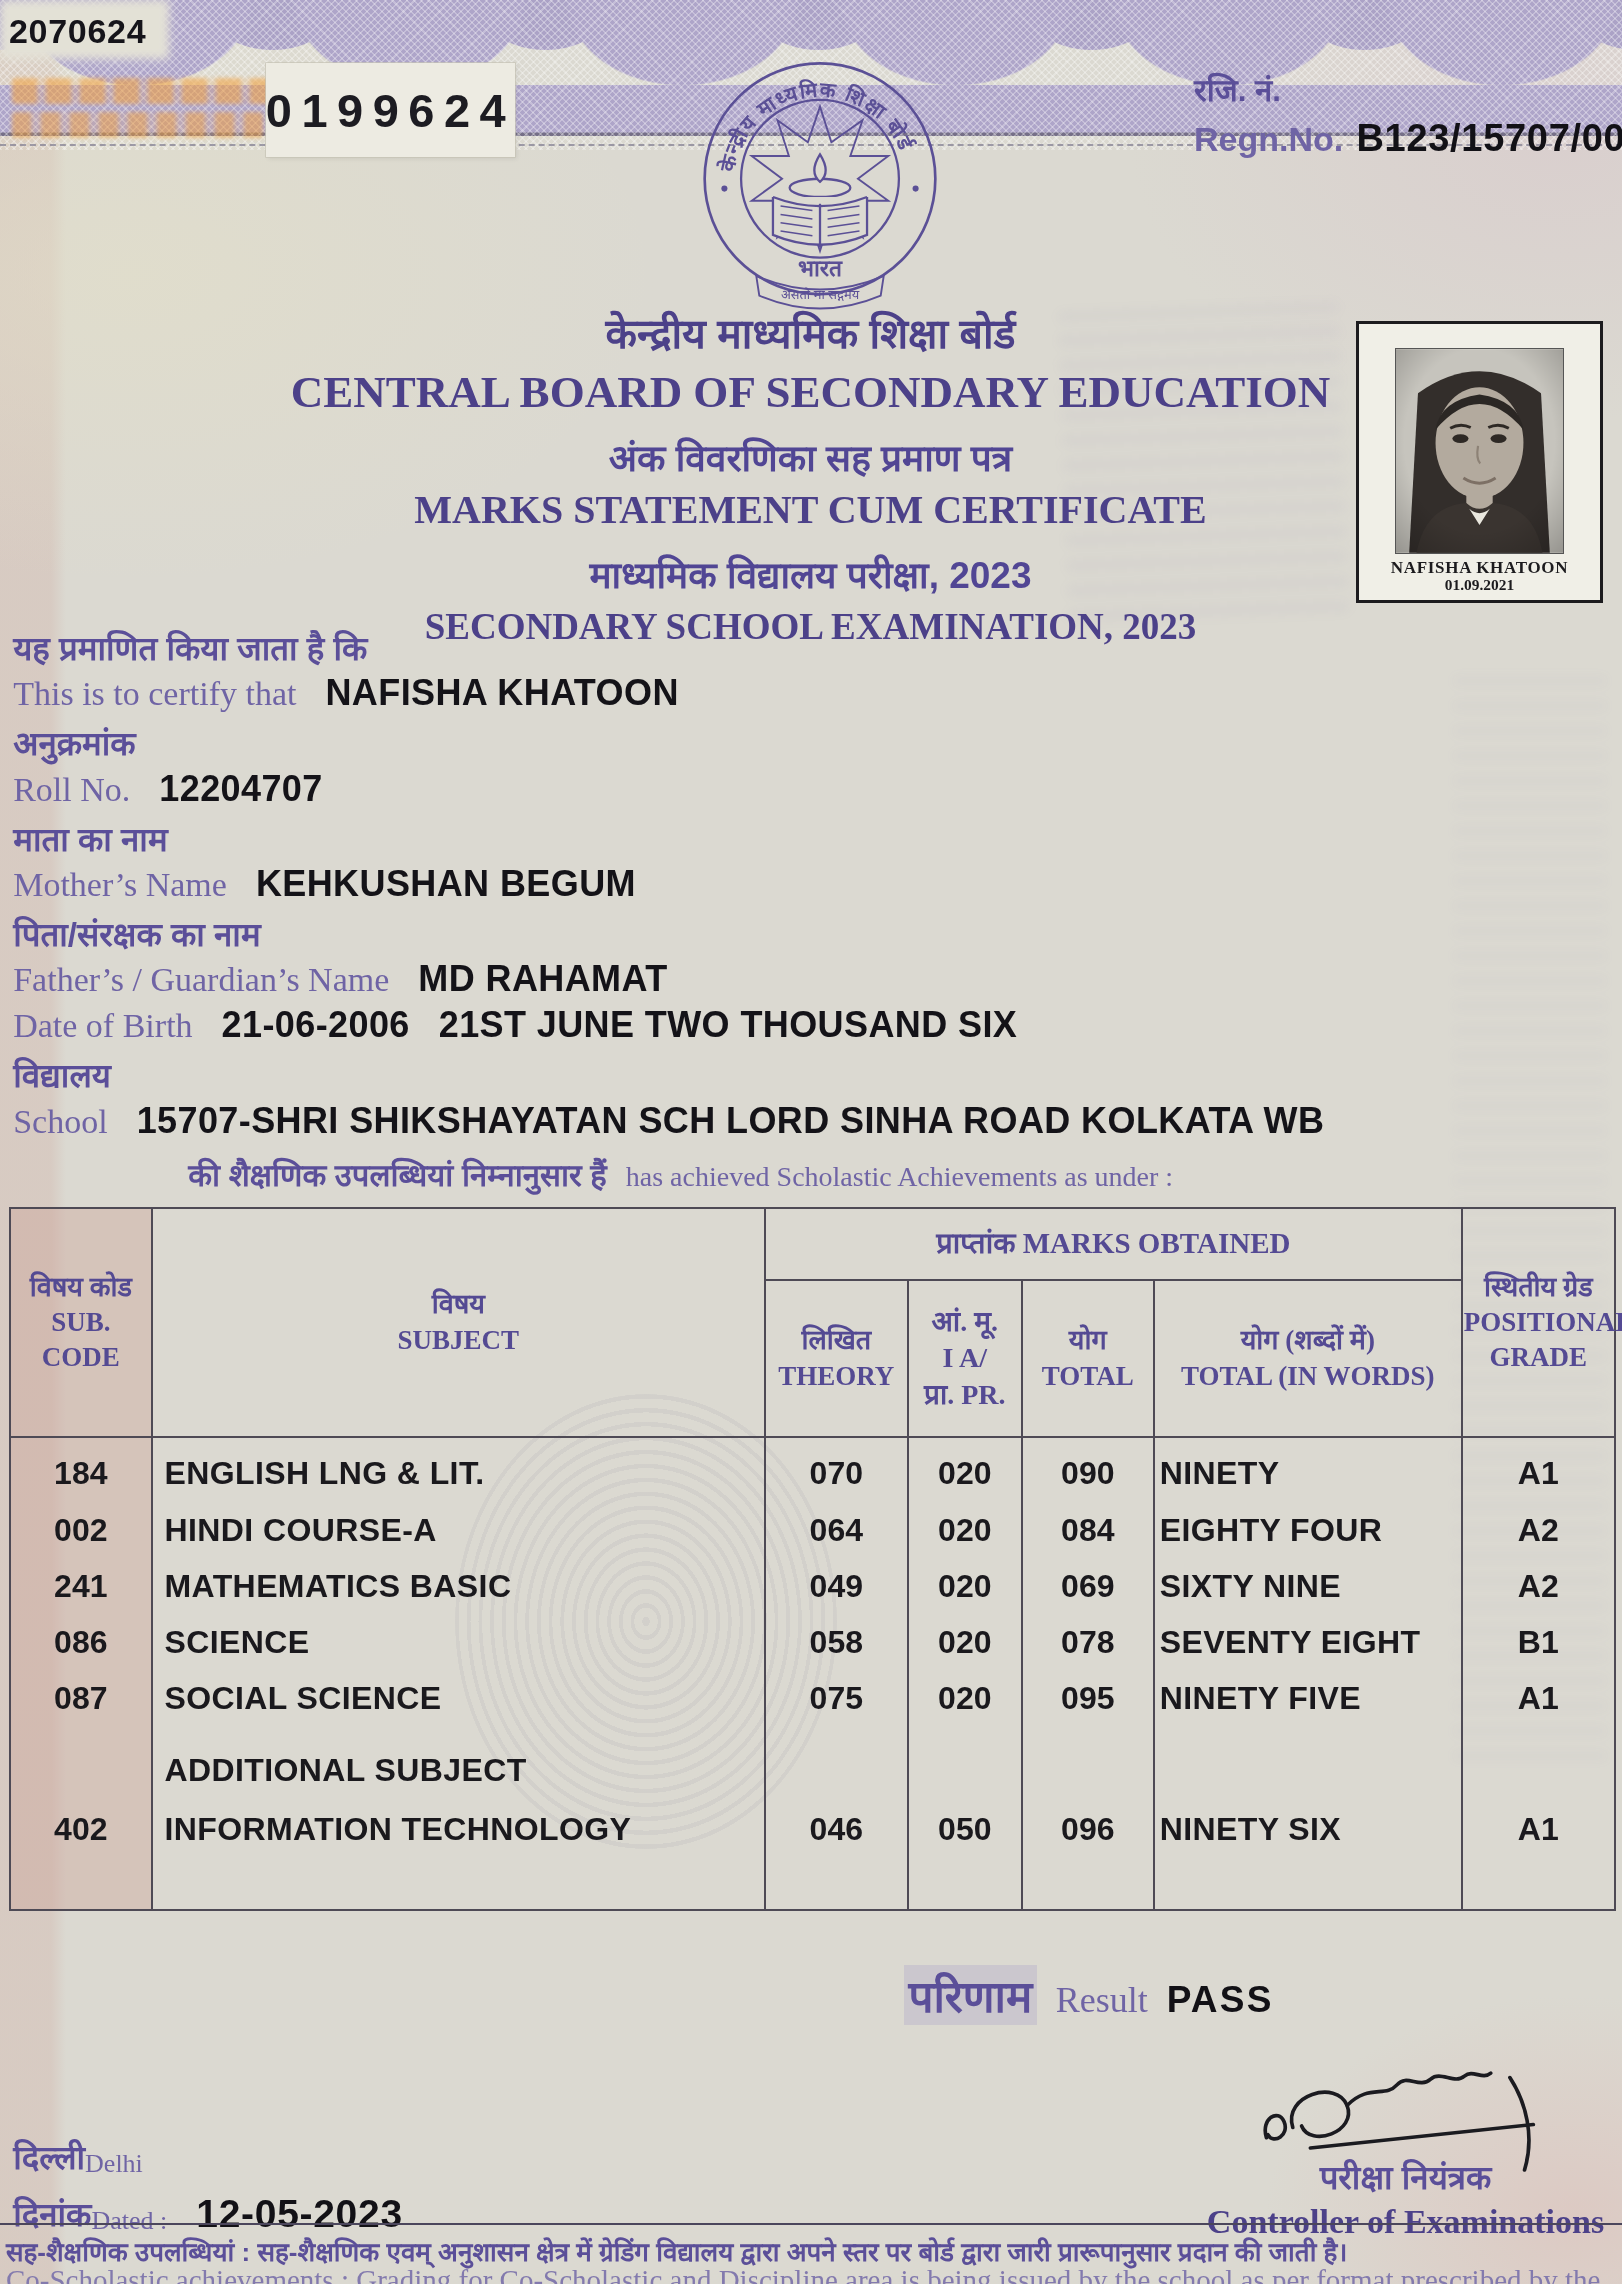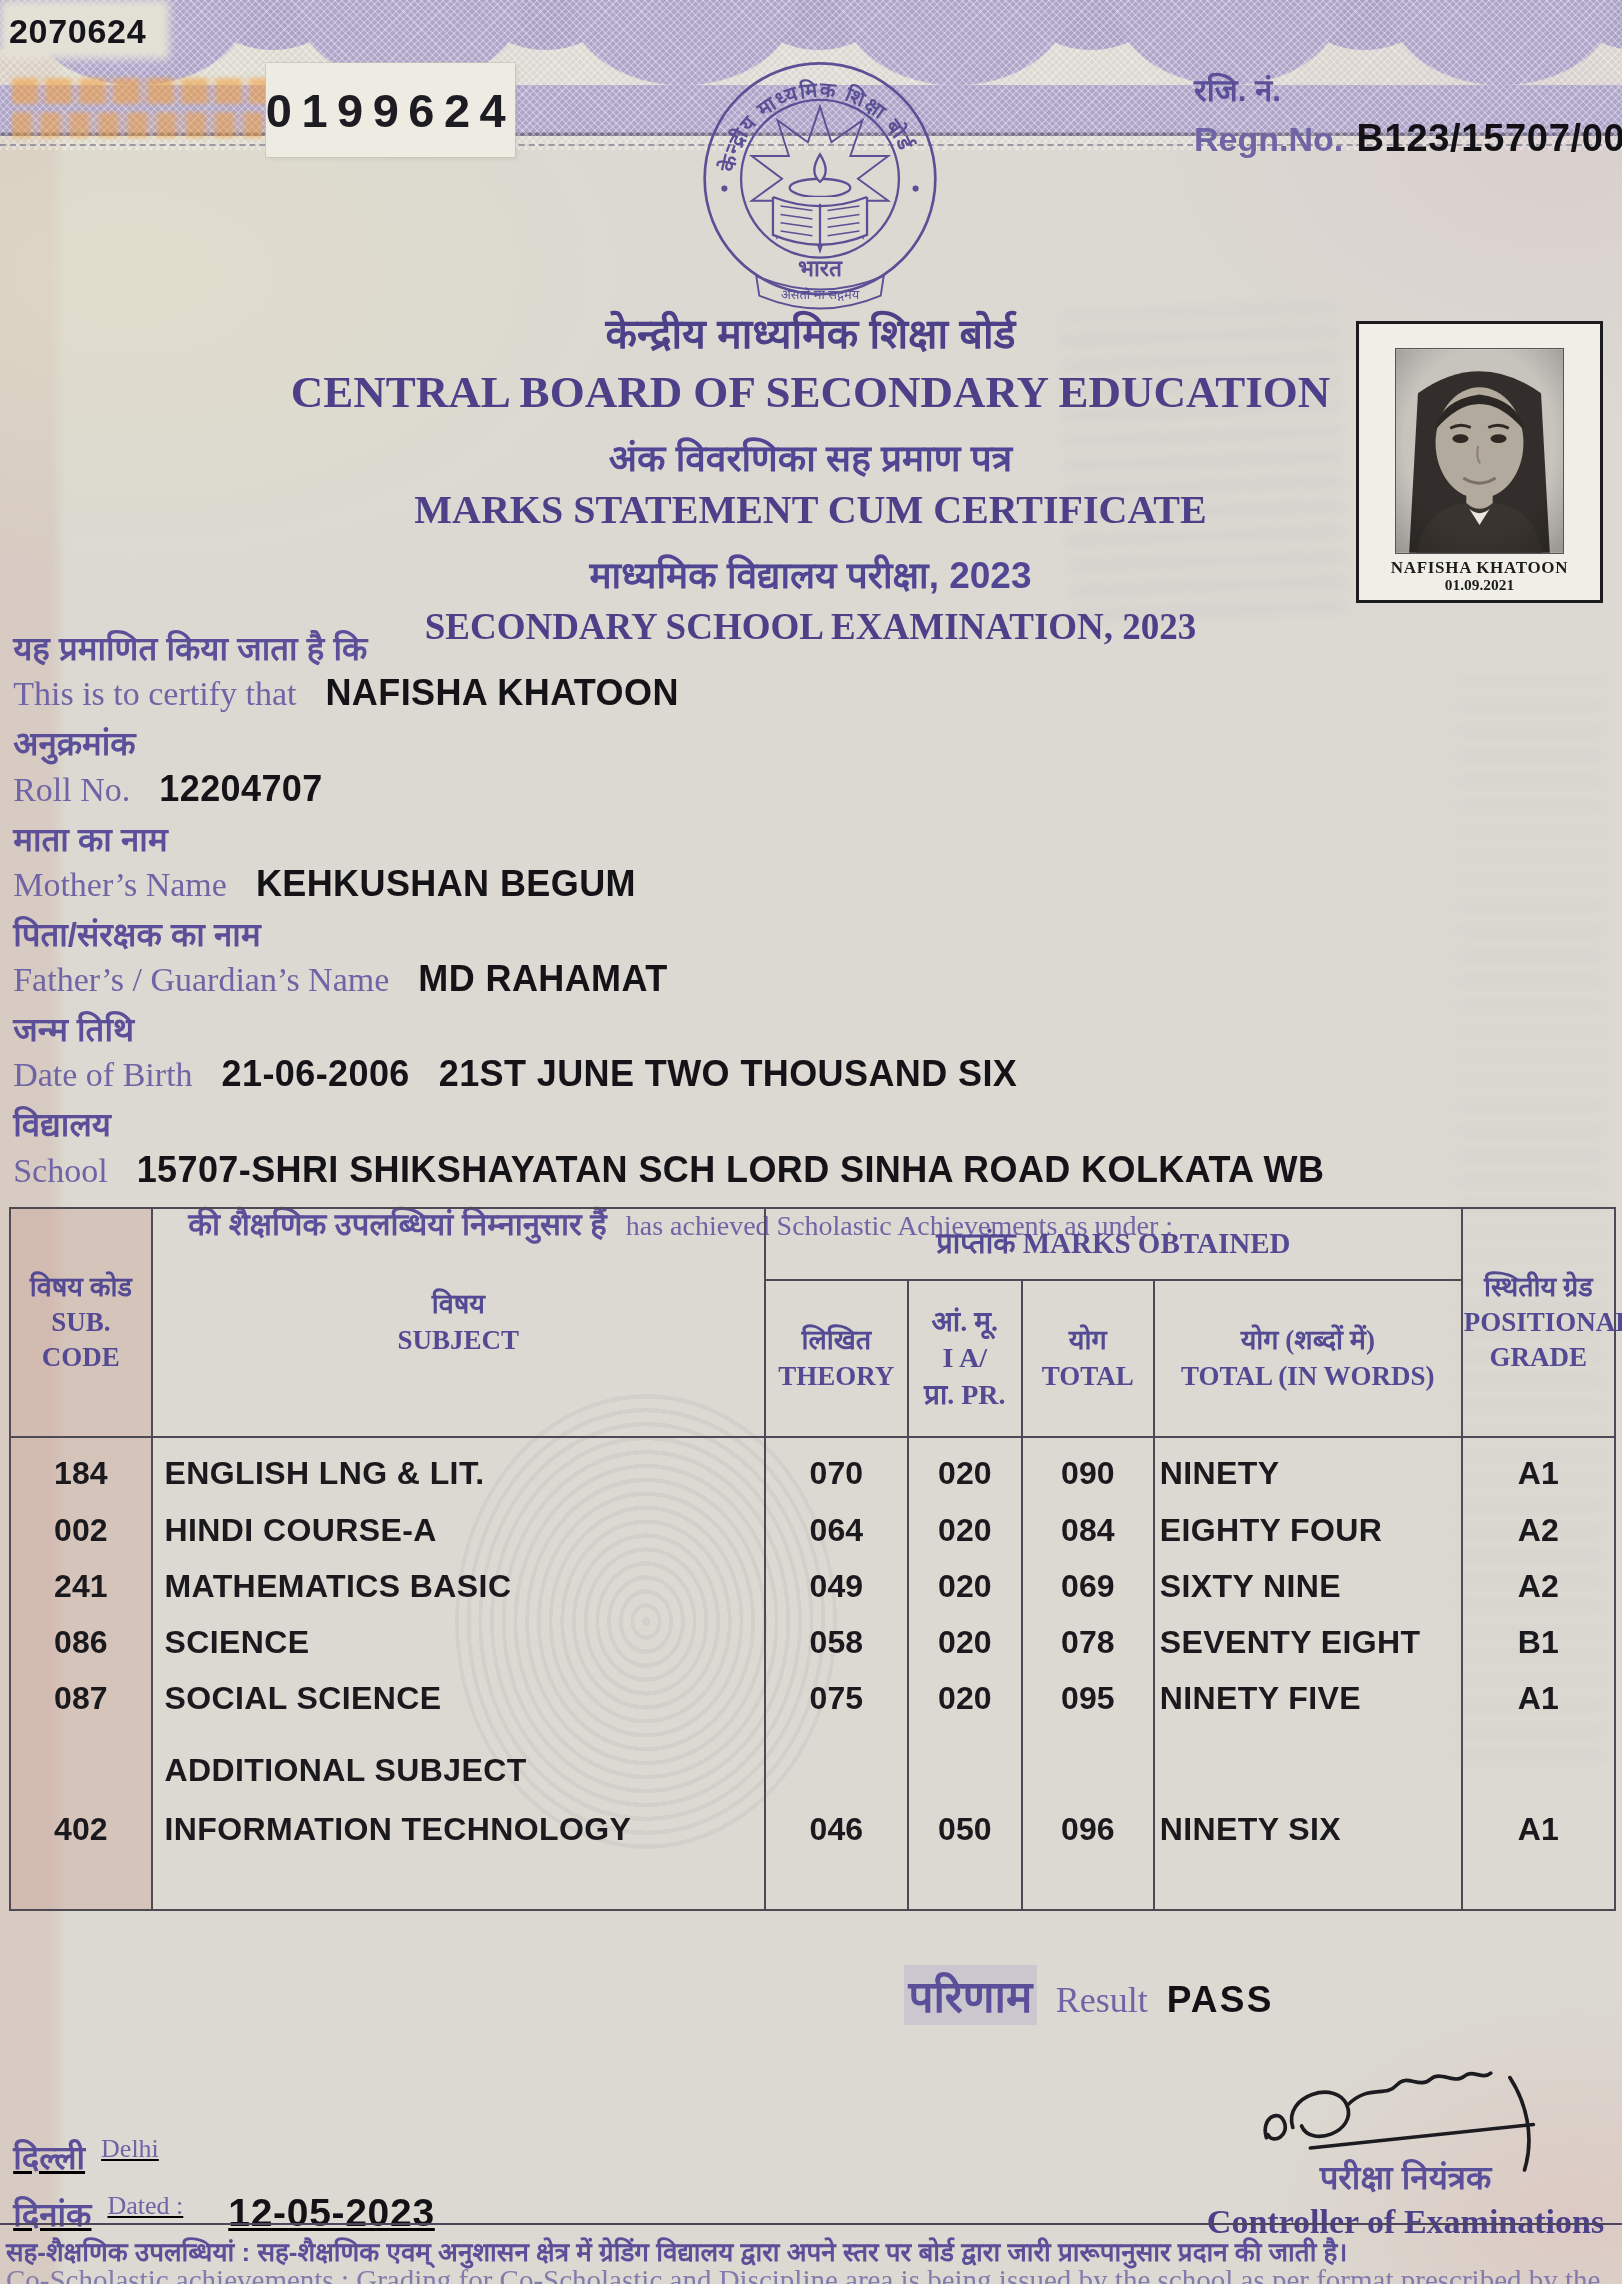--- a/index.html
+++ b/index.html
@@ -97,21 +97,21 @@
   .result .hi{font-size:44px;font-weight:700;color:#5b4f99;background:rgba(174,165,201,.35);padding:0 4.4px;}
   .result .en{font-size:36px;color:#6f64a5;font-family:"Liberation Serif",serif;}
   .result .val{font-size:37px;font-weight:700;color:#121116;letter-spacing:2.2px;}
   
   .sign{position:absolute;left:1240px;top:2051px;z-index:3;}
   .controller{position:absolute;left:1189px;top:2154px;width:433px;text-align:center;z-index:2;}
   .controller .hi{font-size:33px;font-weight:700;color:#5b4f99;}
   .controller .en{font-size:34px;font-weight:700;color:#4c4189;font-family:"Liberation Serif",serif;margin-top:4.4px;}
   
   .place{position:absolute;left:13.2px;top:2134px;z-index:2;}
-  .place .row{display:flex;align-items:flex-start;gap:16px;text-decoration:underline;}
+  .place .row{display:flex;align-items:flex-end;}
   .place .hi{font-size:33px;font-weight:700;color:#5b4f99;}
   .place .en{font-size:26px;color:#6f64a5;font-family:"Liberation Serif",serif;}
   .place .row2{margin-top:11.7px;}
   .place .val{font-size:39px;font-weight:700;color:#121116;margin-left:29px;letter-spacing:0.7px;}
   .rule{position:absolute;left:0;top:2223px;width:1622px;border-top:2.9px solid #4b465c;z-index:2;}
   .foot-hi{position:absolute;left:5.9px;top:2233px;width:1614px;font-size:26px;font-weight:700;color:#5b4f99;z-index:2;}
   .foot-en{position:absolute;left:5.9px;top:2264px;width:1614px;font-size:29px;color:#837aae;font-family:"Liberation Serif",serif;z-index:2;}
 </style>
 </head>
 <body>
@@ -230,21 +230,20 @@
     <div class="hi">माता का नाम</div>
     <div class="row">
       <span class="en">Mother’s Name</span>
       <span class="val">KEHKUSHAN BEGUM</span>
     </div>
     <div class="hi">पिता/संरक्षक का नाम</div>
     <div class="row">
       <span class="en">Father’s / Guardian’s Name</span>
       <span class="val">MD RAHAMAT</span>
     </div>
-    <div class="hi">जन्म तिथि</div>
     <div class="row">
       <span class="en">Date of Birth</span>
       <span class="val">21-06-2006</span>
       <span class="val">21ST JUNE TWO THOUSAND SIX</span>
     </div>
     <div class="hi">विद्यालय</div>
     <div class="row">
       <span class="en">School</span>
       <span class="val">15707-SHRI SHIKSHAYATAN SCH LORD SINHA ROAD KOLKATA WB</span>
     </div>

